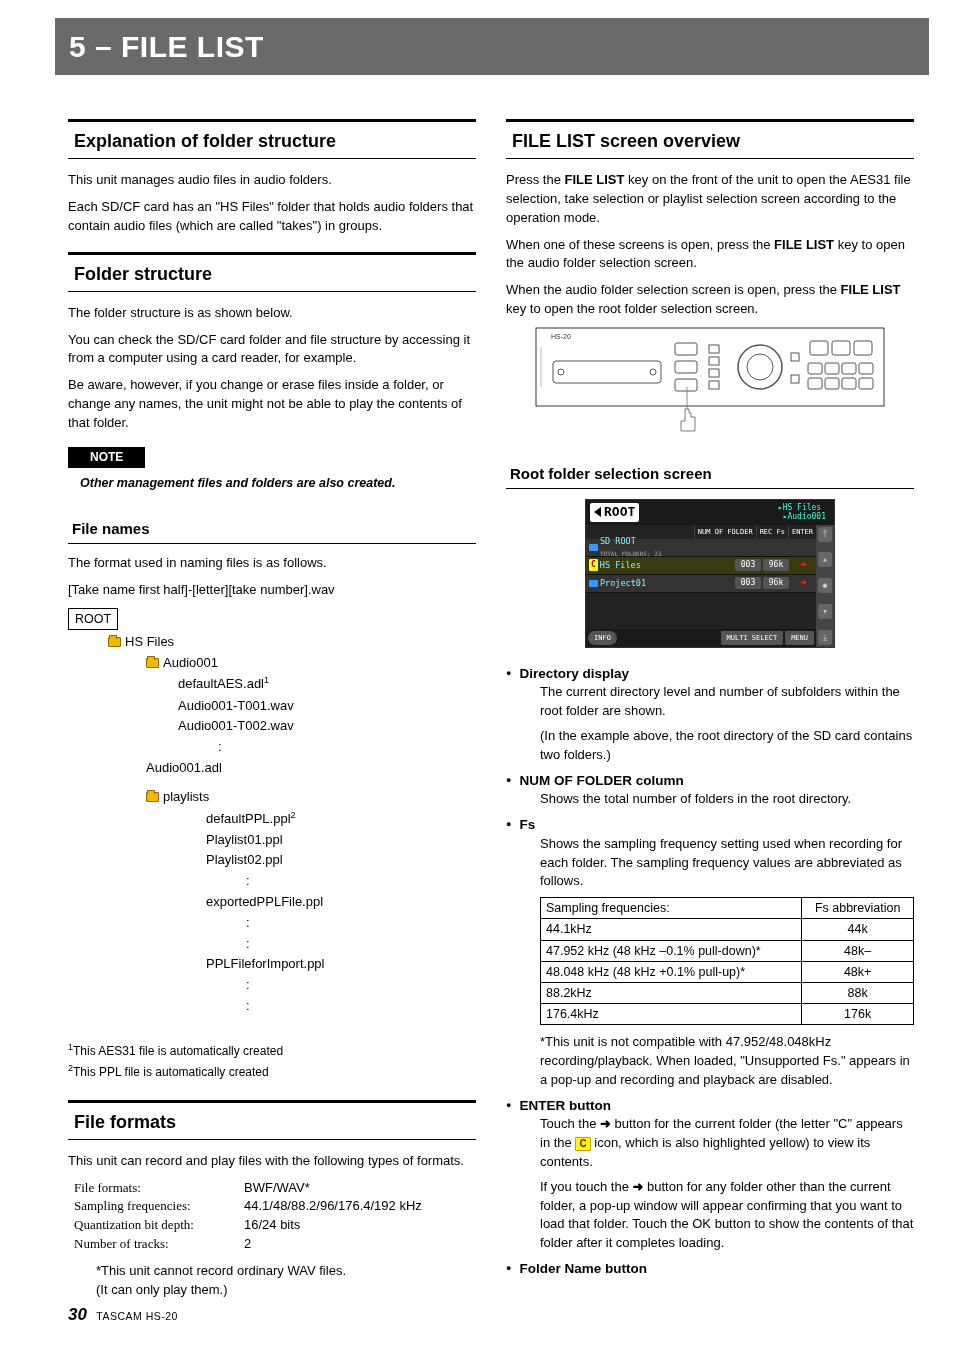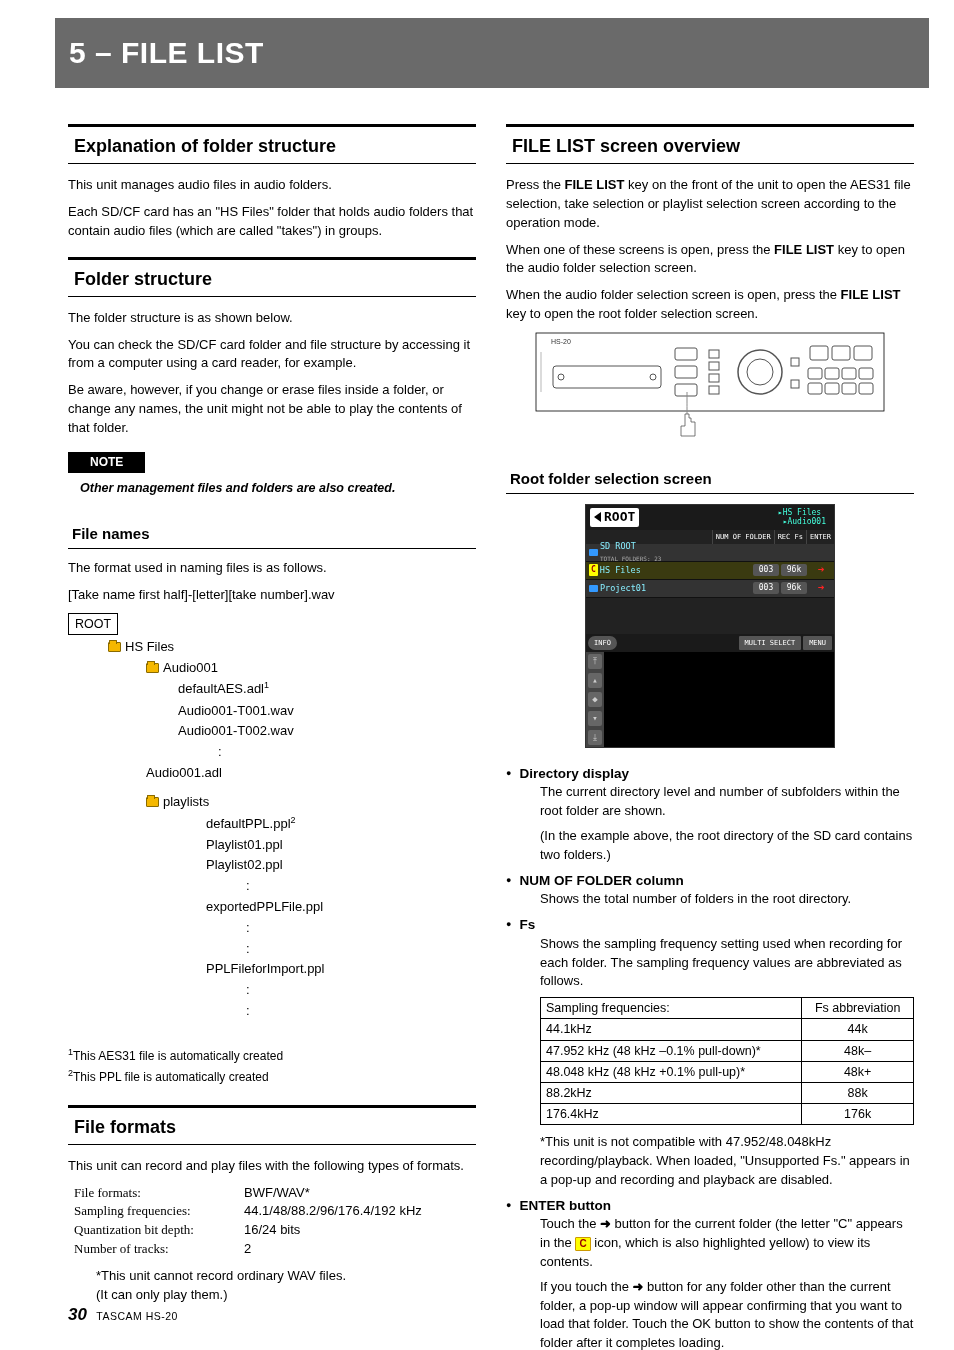--- a/index.html
+++ b/index.html
@@ -8,22 +8,22 @@
     height: 1350px;
     background: #fff;
     font-family: "Helvetica Neue", Arial, sans-serif;
     color: #000;
     position: relative;
     font-size: 13px;
     line-height: 1.45;
   }
   .header-bar {
     background: #6a6a6a;
-    height: 70px;
-    margin: 18px 25px 8px 55px;
+    height: 57px;
+    margin: 18px 25px 16px 55px;
     padding-left: 14px;
     display: flex;
     align-items: center;
   }
   .header-bar h1 {
     color: #fff;
     font-size: 30px;
     font-weight: 800;
     letter-spacing: 0.5px;
   }
@@ -119,21 +119,21 @@
   .ss-hdr div{padding:2px 3px;border-right:1px solid #444;}
   .ss-row{display:flex;align-items:center;background:#333;border-bottom:1px solid #111;height:18px;}
   .ss-row.cur{background:#3a3a10;}
   .ss-row .nm{flex:1;padding-left:3px;color:#8ef;display:flex;align-items:center;gap:2px;font-size:8.5px;}
   .ss-row .c1,.ss-row .c2{width:26px;text-align:center;background:#555;font-size:8px;margin:1px;border-radius:2px;}
   .ss-row .ent{width:26px;text-align:center;color:#f22;font-size:11px;}
   .ss-c-icon{background:#ff0;color:#900;font-weight:900;padding:0 2px;font-size:8px;border-radius:1px;}
   .ss-f-icon{display:inline-block;width:9px;height:7px;background:#39f;border-radius:1px;}
   .ss-side{display:flex;flex-direction:column;justify-content:space-between;background:#444;width:18px;}
   .ss-side div{background:#666;margin:2px;height:15px;border-radius:2px;text-align:center;font-size:9px;line-height:15px;color:#ccc;}
-  .ss-body{display:flex;flex-direction:column;}
+  .ss-body{display:flex;}
   .ss-main{flex:1;}
   .ss-blank{height:36px;background:#222;}
   .ss-bot{display:flex;background:#1a1a1a;padding:2px;font-size:7px;}
   .ss-bot .b{background:#555;padding:2px 6px;margin-right:2px;border-radius:7px;}
   .ss-bot .g{flex:1;}
   .ss-bot .m{background:#555;padding:2px 6px;border-radius:1px;}
 
   .bullet-head { font-weight: 700; font-size: 13.5px; margin-top: 6px; }
   .bullet-head::before { content:"●"; font-size:9px; margin-right:8px; vertical-align:2px;}
   .bullet-body { padding-left: 34px; margin-bottom: 6px; }

